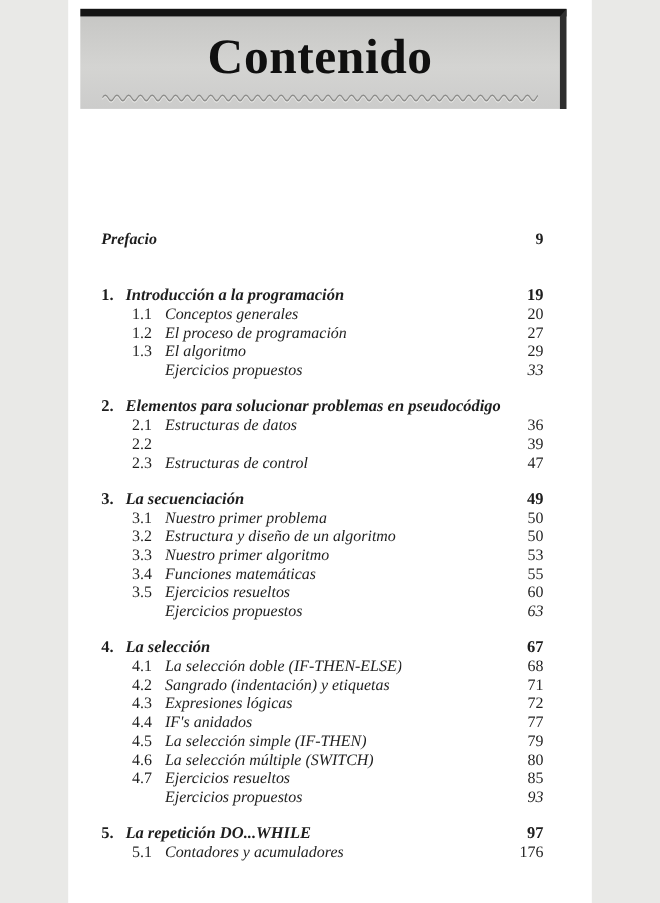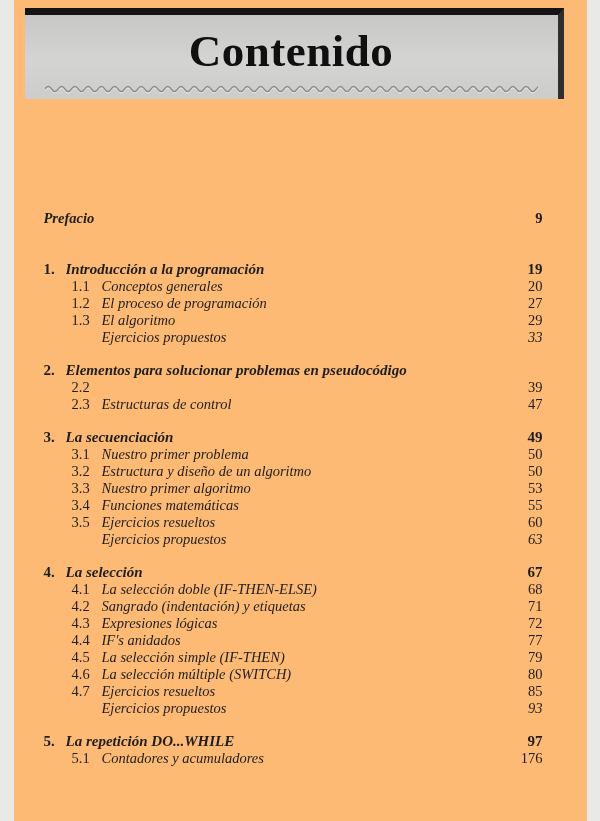--- a/index.html
+++ b/index.html
@@ -1,23 +1,23 @@
 <!DOCTYPE html>
 <html><head>
 <meta charset="utf-8">
 <style>
   html, body { margin: 0; padding: 0; }
   body { background: #e9e9e7; font-family: "Liberation Serif", serif; }
 
   .sheet {
     position: relative;
-    width: 573px;
+    width: 476px;
     height: 821px;
     margin: 0 auto;
-    background: #fdba74;
+    background: #ffffff;
     overflow: hidden;
     color: #1e1e1e;
   }
 
   
   .banner {
     margin: 8px 23px 0 11px;
     height: 84px;
     border-top: 7px solid #141414;
     border-right: 6px solid #2e2e2e;
@@ -121,20 +121,25 @@
             <span class="title">Ejercicios propuestos</span>
             <span class="page">33</span>
           </div>
         </section>
         <section class="chapter-block">
           <div class="row chapter">
             <span class="num">2.</span>
             <span class="title">Elementos para solucionar problemas en pseudocódigo</span>
           </div>
           <div class="row section">
+            <span class="num">2.1</span>
+            <span class="title">Estructuras de datos</span>
+            <span class="page">36</span>
+          </div>
+          <div class="row section">
             <span class="num">2.2</span>
             <span class="page">39</span>
           </div>
           <div class="row section">
             <span class="num">2.3</span>
             <span class="title">Estructuras de control</span>
             <span class="page">47</span>
           </div>
         </section>
         <section class="chapter-block">

